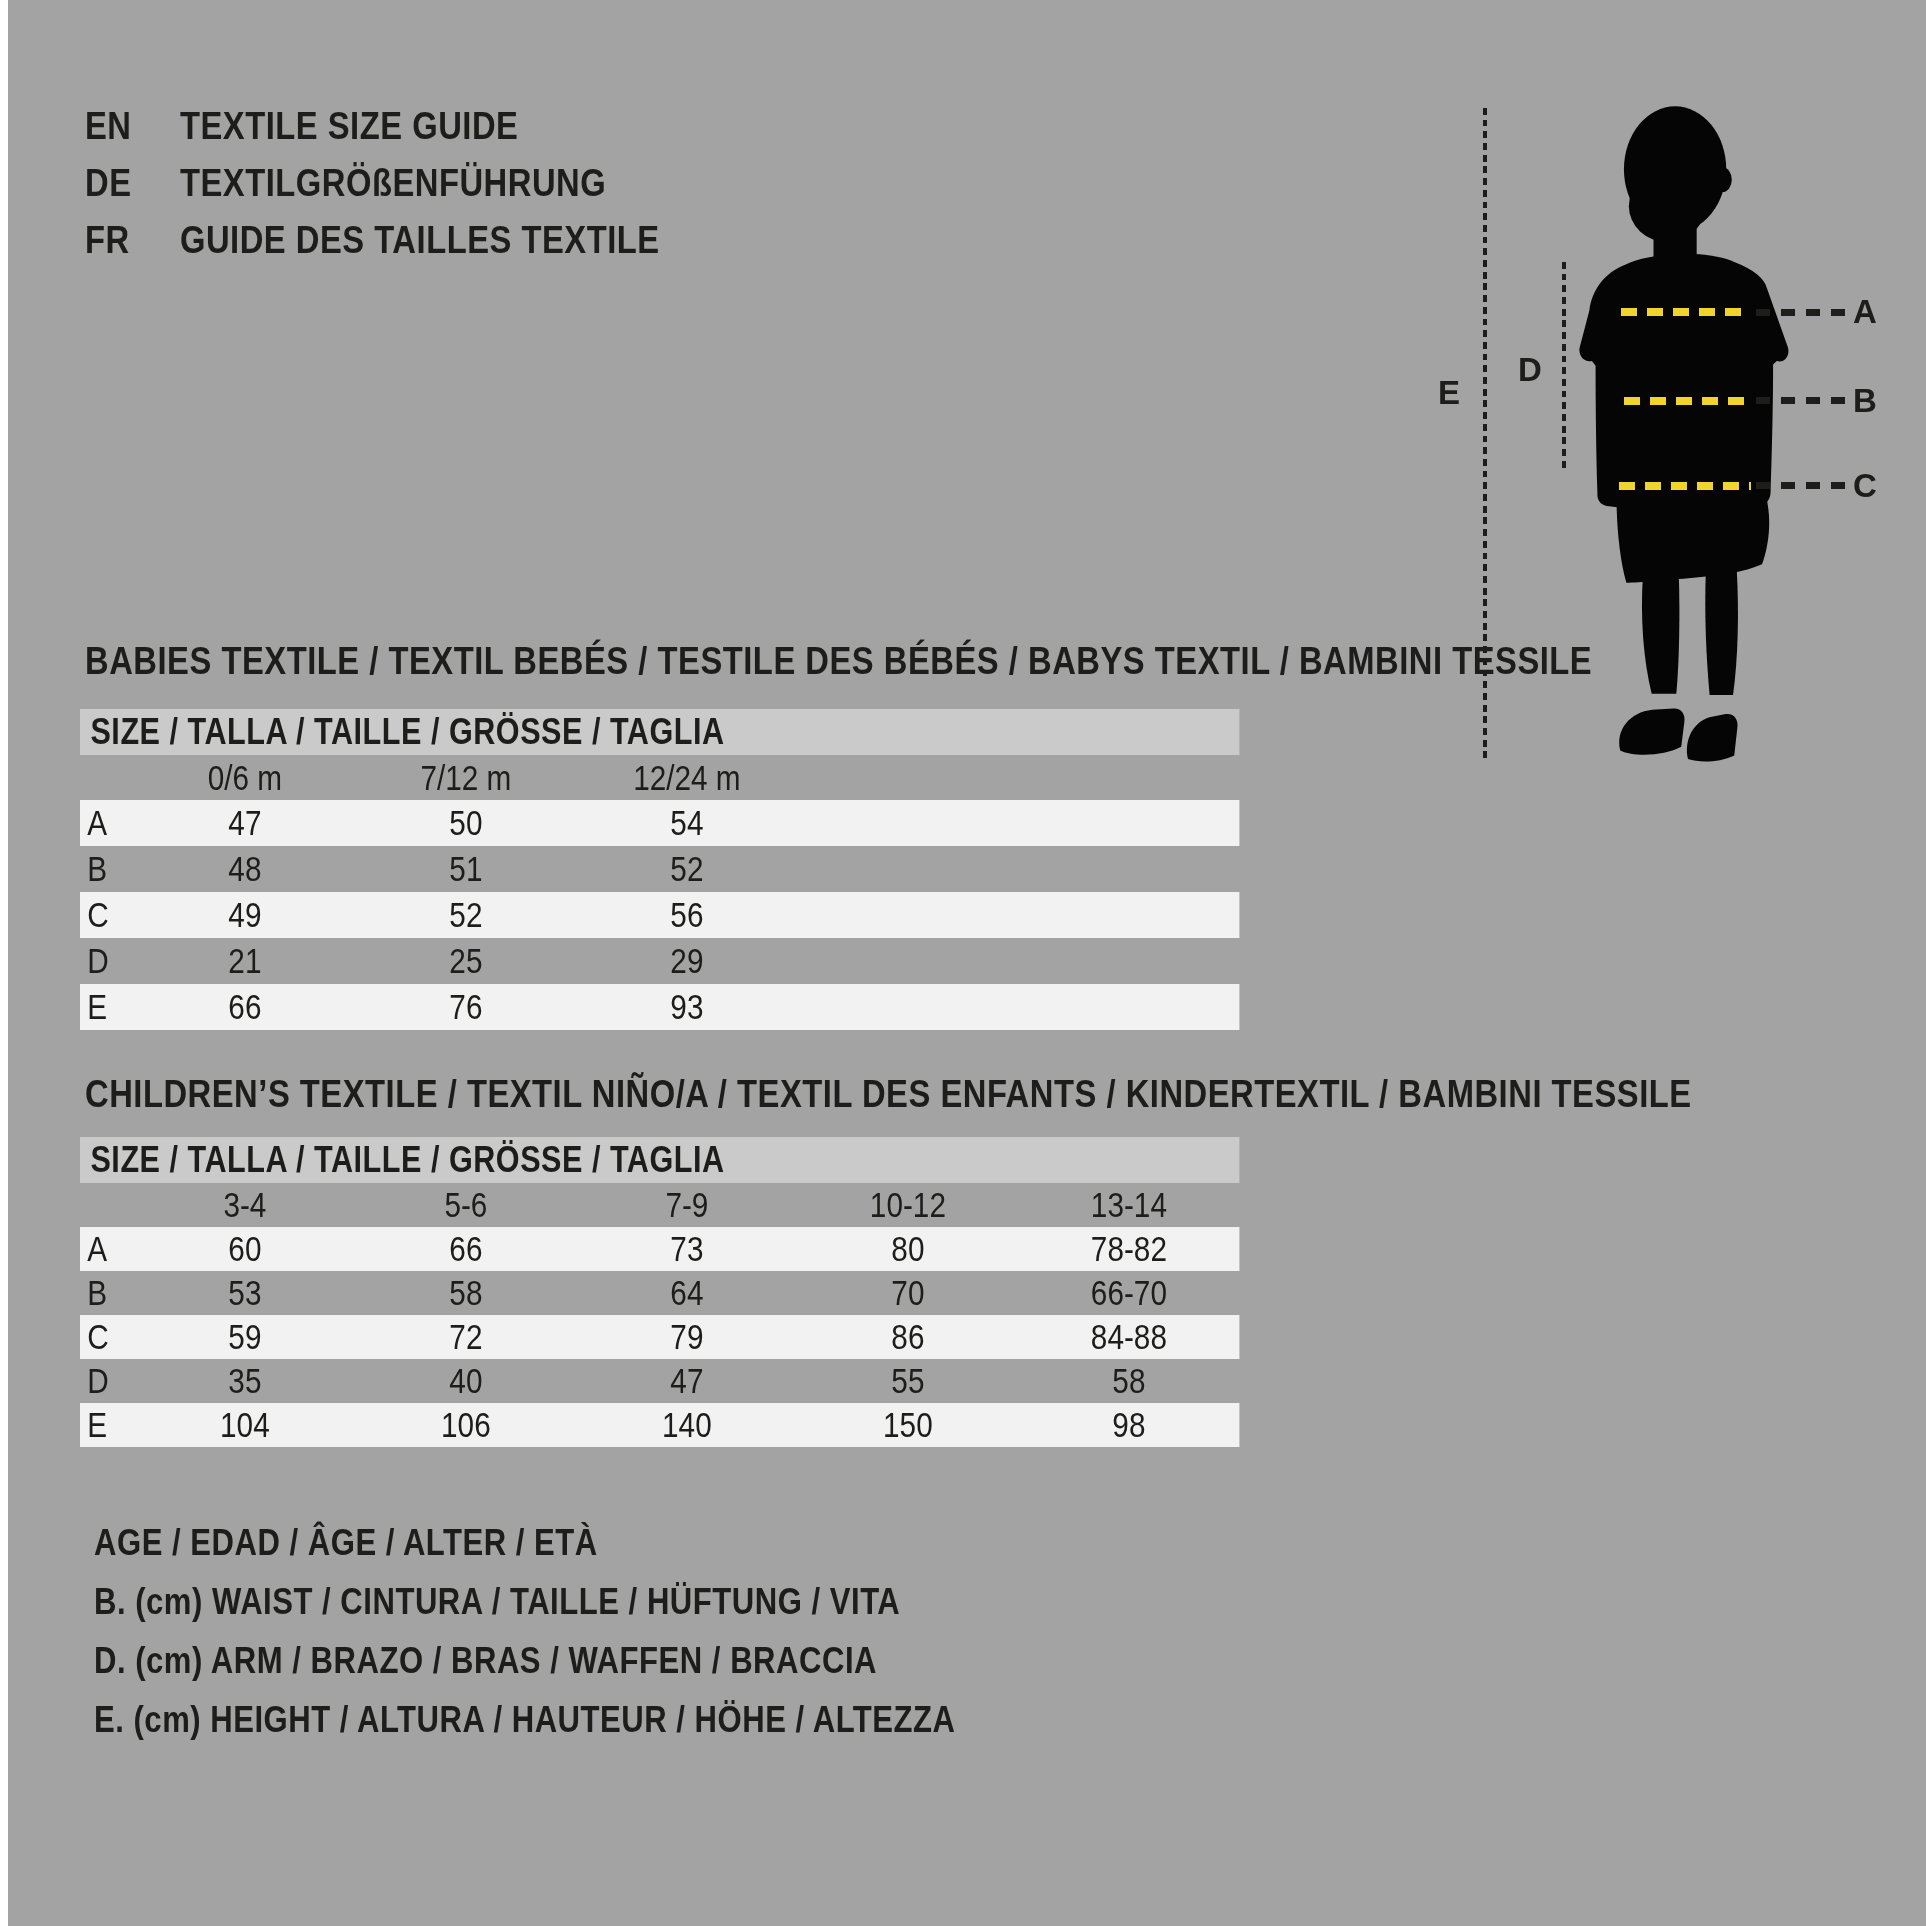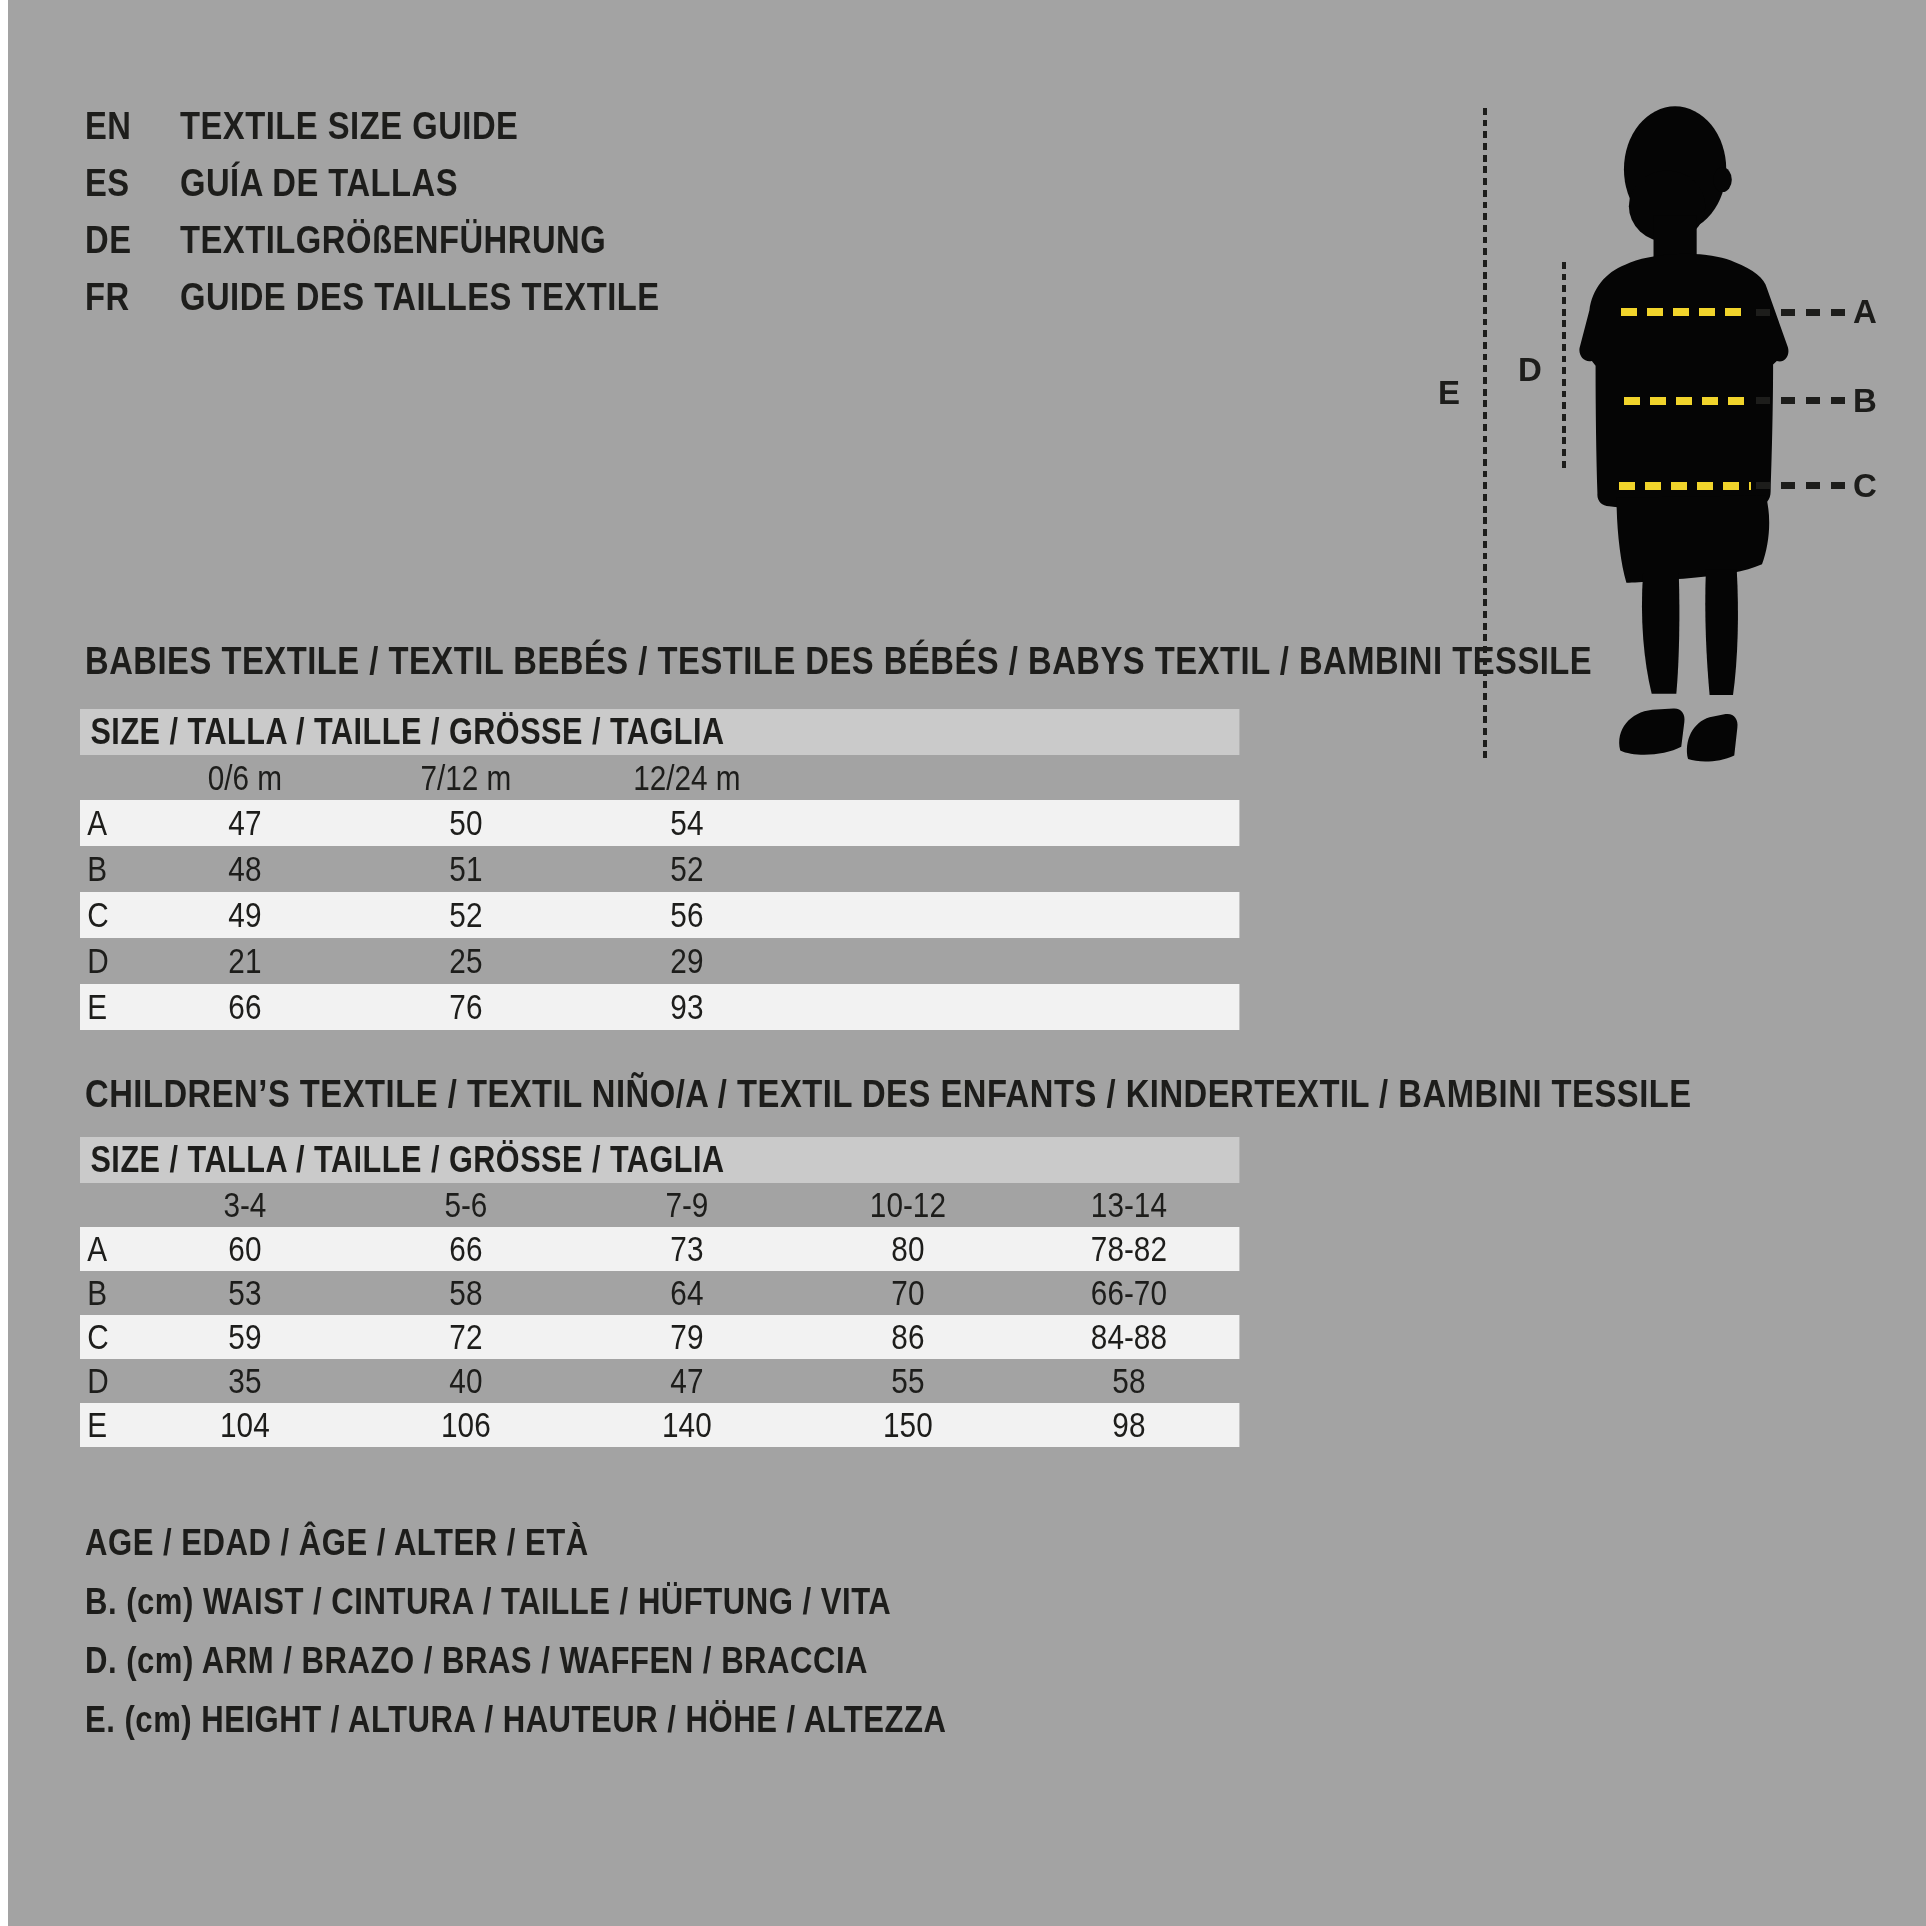--- a/index.html
+++ b/index.html
@@ -24,21 +24,21 @@
   .trow .label-cell{text-align:left;padding-left:8.6px;}
   .trow.striped{background:#f2f2f2;}
   #babies-table{top:709px;}
   #babies-table .thead{height:45px;}
   #babies-table .trow{height:46px;}
   #babies-table .thead.trow{height:45px;}
   #children-table{top:1137px;}
   #children-table .thead.trow{height:44px;}
   #children-table .trow{height:44px;}
   
-  #legend{position:absolute;left:77px;top:1513px;}
+  #legend{position:absolute;left:86px;top:1513px;}
   .legend-line{height:59px;display:flex;align-items:center;font-size:37px;font-weight:700;letter-spacing:0.6px;}
   
   #figure-area{position:absolute;left:1405px;top:80px;width:521px;height:727px;}
   #silhouette-svg{position:absolute;left:148px;top:6.2px;}
   .vdash{position:absolute;width:3.7px;background-image:repeating-linear-gradient(to bottom,#1d1d1b 0 6.8px,transparent 6.8px 11.7px);}
   #e-line{left:70px;top:28px;height:654px;}
   #d-line{left:149px;top:182px;height:207px;}
   .ydash{position:absolute;height:8px;background-image:repeating-linear-gradient(to right,#F1D42B 0 16px,transparent 16px 26px);}
   #a-yellow{left:208px;top:228px;width:129px;}
   #b-yellow{left:211px;top:317px;width:123px;}
@@ -55,23 +55,20 @@
   #marker-e{left:25px;top:296px;}
 </style>
 </head>
 <body>
 
 <div id="page">
 
   <div id="lang-block">
     <div class="lang-row">
       <span class="cond"><span class="lang-code">EN</span><span>TEXTILE SIZE GUIDE</span></span>
-    </div>
-    <div class="lang-row">
-      <span class="cond"><span class="lang-code">ES</span><span>GUÍA DE TALLAS</span></span>
     </div>
     <div class="lang-row">
       <span class="cond"><span class="lang-code">DE</span><span>TEXTILGRÖßENFÜHRUNG</span></span>
     </div>
     <div class="lang-row">
       <span class="cond"><span class="lang-code">FR</span><span>GUIDE DES TAILLES TEXTILE</span></span>
     </div>
   </div>
 
   <div id="figure-area">

